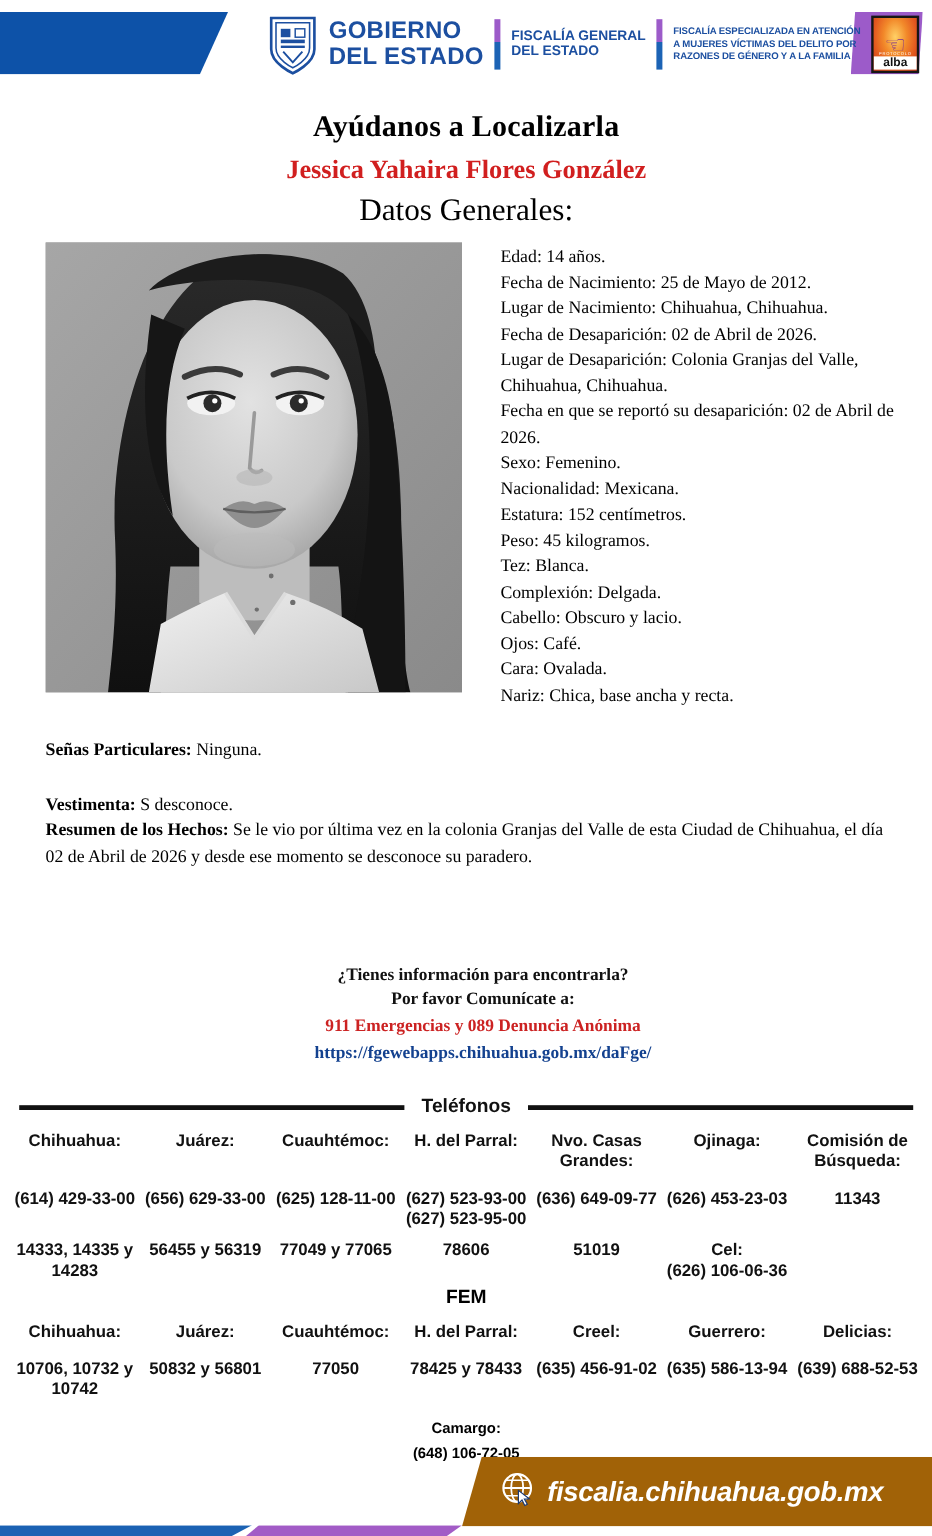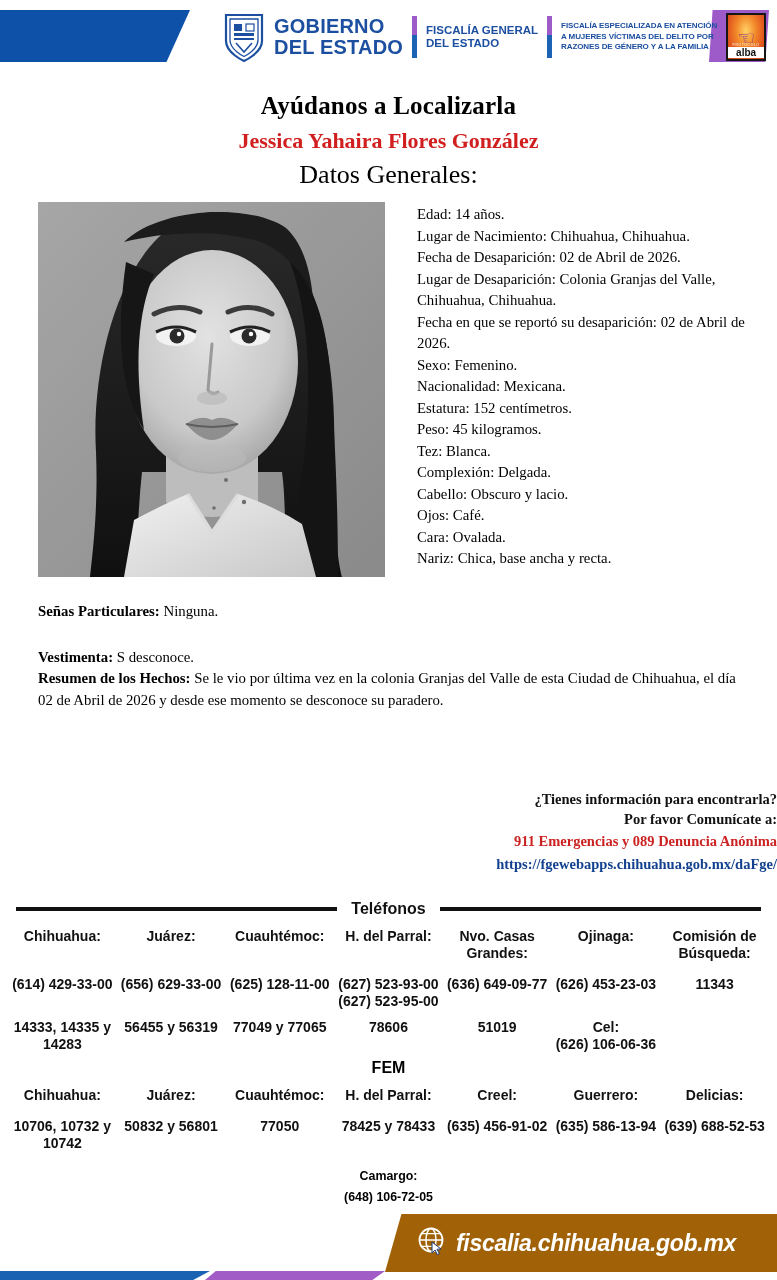--- a/index.html
+++ b/index.html
@@ -175,21 +175,21 @@
   .lower {
     padding: 0 38px;
     font-size: 14.8px;
     line-height: 21.5px;
   }
   .lower .k { font-weight: bold; }
   .gap-lg { height: 24px; }
 
   
   .cta {
-    text-align: right;
+    text-align: center;
     margin-top: 78px;
     line-height: 20px;
     padding-left: 28px;
   }
   .cta .l1, .cta .l2 { font-size: 14.5px; font-weight: bold; color: #111; }
   .cta .l3 { font-size: 14.5px; font-weight: bold; color: #cc2222; margin-top: 2px; }
   .cta .l4 { font-size: 14.5px; font-weight: bold; color: #13418f; margin-top: 3px; }
 
   
   .phones {
@@ -410,20 +410,21 @@
       <path d="M150 292 L174 330 L200 292" fill="none" stroke="#dcdcdc" stroke-width="3"></path>
 
       <circle cx="188" cy="278" r="2" fill="#6e6e6e"></circle>
       <circle cx="206" cy="300" r="2.2" fill="#6e6e6e"></circle>
       <circle cx="176" cy="306" r="1.8" fill="#6e6e6e"></circle>
     </svg>
   </div>
 
   <div class="details">
     <div class="row"><span class="k">Edad:</span> <span>14 años.</span></div>
+    <div class="row"><span class="k">Fecha de Nacimiento:</span> <span>25 de Mayo de 2012.</span></div>
     <div class="row"><span class="k">Lugar de Nacimiento:</span> <span>Chihuahua, Chihuahua.</span></div>
     <div class="row"><span class="k">Fecha de Desaparición:</span> <span>02 de Abril de 2026.</span></div>
     <div class="row"><span class="k">Lugar de Desaparición:</span> <span>Colonia Granjas del Valle, Chihuahua, Chihuahua.</span></div>
     <div class="row"><span class="k">Fecha en que se reportó su desaparición:</span> <span>02 de Abril de 2026.</span></div>
     <div class="row"><span class="k">Sexo:</span> <span>Femenino.</span></div>
     <div class="row"><span class="k">Nacionalidad:</span> <span>Mexicana.</span></div>
     <div class="row"><span class="k">Estatura:</span> <span>152 centímetros.</span></div>
     <div class="row"><span class="k">Peso:</span> <span>45 kilogramos.</span></div>
     <div class="row"><span class="k">Tez:</span> <span>Blanca.</span></div>
     <div class="row"><span class="k">Complexión:</span> <span>Delgada.</span></div>

